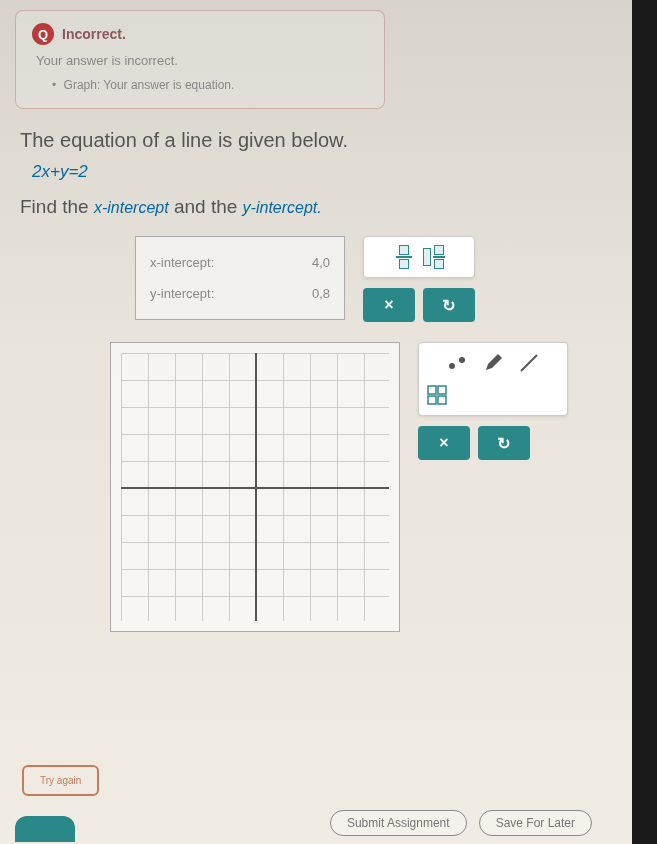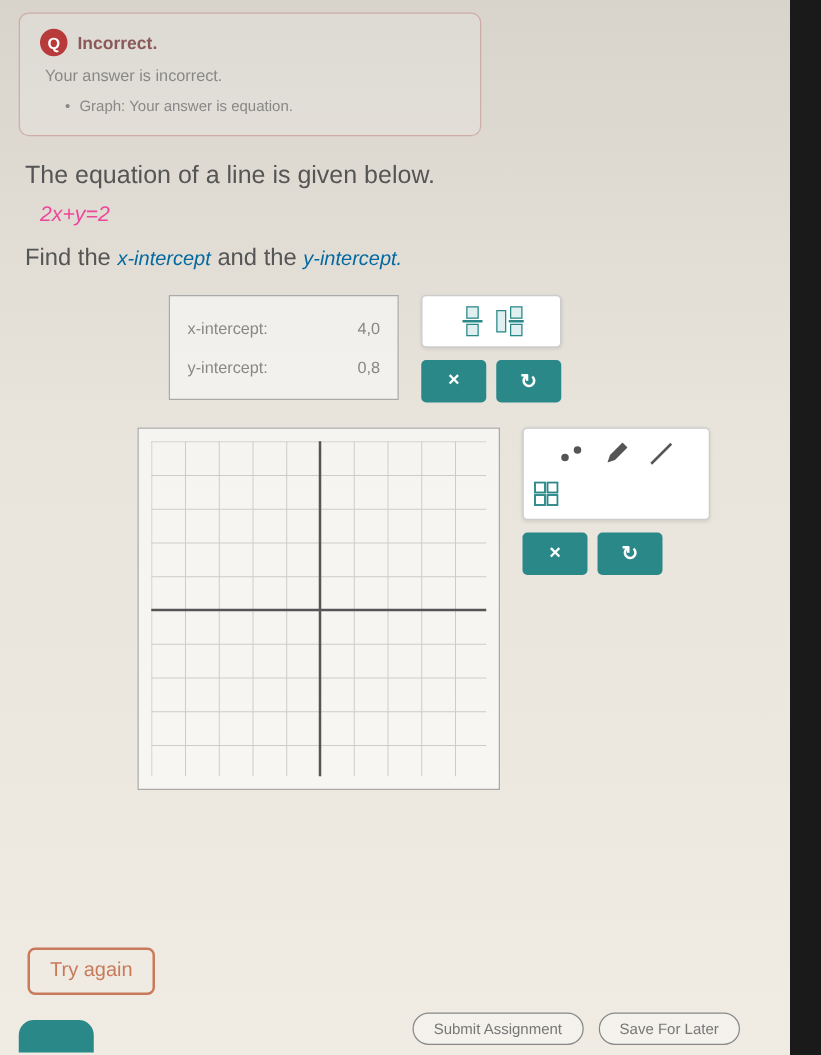--- a/index.html
+++ b/index.html
@@ -27,27 +27,27 @@
       background: #b83a3a; display: flex; align-items: center; justify-content: center;
       color: #fff; font-size: 13px; font-weight: bold;
     }
     .fb-title { color: #8a5a5a; font-weight: bold; font-size: 14px; }
     .fb-sub { color: #888; font-size: 13px; margin: 6px 0 10px 4px; }
     .fb-list { list-style: none; padding-left: 20px; }
     .fb-list li { color: #888; font-size: 12px; margin-bottom: 4px; }
     .fb-list li::before { content: "• "; margin-right: 4px; }
     .question { margin: 18px 0 10px 5px; }
     .q-line1 { color: #555; font-size: 20px; margin-bottom: 10px; }
-    .equation { color: #ec4899; font-size: 17px; margin: 6px 0 14px 12px; font-style: italic; }
+    .equation { color: #0369a1; font-size: 17px; margin: 6px 0 14px 12px; font-style: italic; }
     .q-line2 { color: #555; font-size: 19px; margin-bottom: 4px; }
     .italic-term { font-style: italic; color: #0369a1; font-size: 16px; }
     .work-area { display: flex; gap: 18px; margin-top: 18px; align-items: flex-start; padding-left: 120px; }
     .intercept-table {
       border: 1px solid #aaa; background: rgba(255,255,255,0.5);
-      padding: 10px 14px; width: 184px;
+      padding: 10px 14px; width: 210px;
     }
     .int-row { display: flex; justify-content: space-between; color: #888; font-size: 13px; padding: 8px 0; }
     .tools-col { display: flex; flex-direction: column; gap: 10px; }
     .tool-panel {
       background: #fff; border: 1px solid #ccc; border-radius: 4px;
       padding: 8px; display: flex; gap: 8px; align-items: center; justify-content: center;
       box-shadow: 0 1px 3px rgba(0,0,0,0.1);
     }
     .frac-icon { width: 22px; display: flex; flex-direction: column; align-items: center; gap: 1px; }
     .frac-icon .box { width: 10px; height: 10px; border: 1px solid #2a8888; background: #e0f0f0; }
@@ -70,21 +70,21 @@
         linear-gradient(90deg, #ccc 1px, transparent 1px);
       background-size: 27px 27px;
     }
     .axis-h { position: absolute; left: 10px; right: 10px; top: 50%; height: 1.5px; background: #555; }
     .axis-v { position: absolute; top: 10px; bottom: 10px; left: 50%; width: 1.5px; background: #555; }
     .graph-tools { display: flex; flex-direction: column; gap: 10px; }
     .tool-panel.row3 { width: 150px; flex-wrap: wrap; }
     .tool-icon { width: 28px; height: 24px; display: flex; align-items: center; justify-content: center; color: #555; font-size: 16px; }
     .try-again {
       border: 2px solid #c97a5a; color: #c97a5a; background: transparent;
-      border-radius: 6px; padding: 8px 16px; font-size: 16px; cursor: pointer;
+      border-radius: 6px; padding: 8px 16px; font-size: 10px; cursor: pointer;
       position: absolute; bottom: 48px; left: 22px;
     }
     .bottom-bar { position: absolute; bottom: 8px; right: 40px; display: flex; gap: 12px; }
     .pill-btn {
       border: 1.5px solid #888; color: #777; background: rgba(255,255,255,0.3);
       border-radius: 16px; padding: 5px 16px; font-size: 12px; cursor: pointer;
     }
     .blob { position: absolute; bottom: 2px; left: 15px; width: 60px; height: 26px; background: #2a8888; border-radius: 12px 12px 0 0; }
   </style>
 </head>

